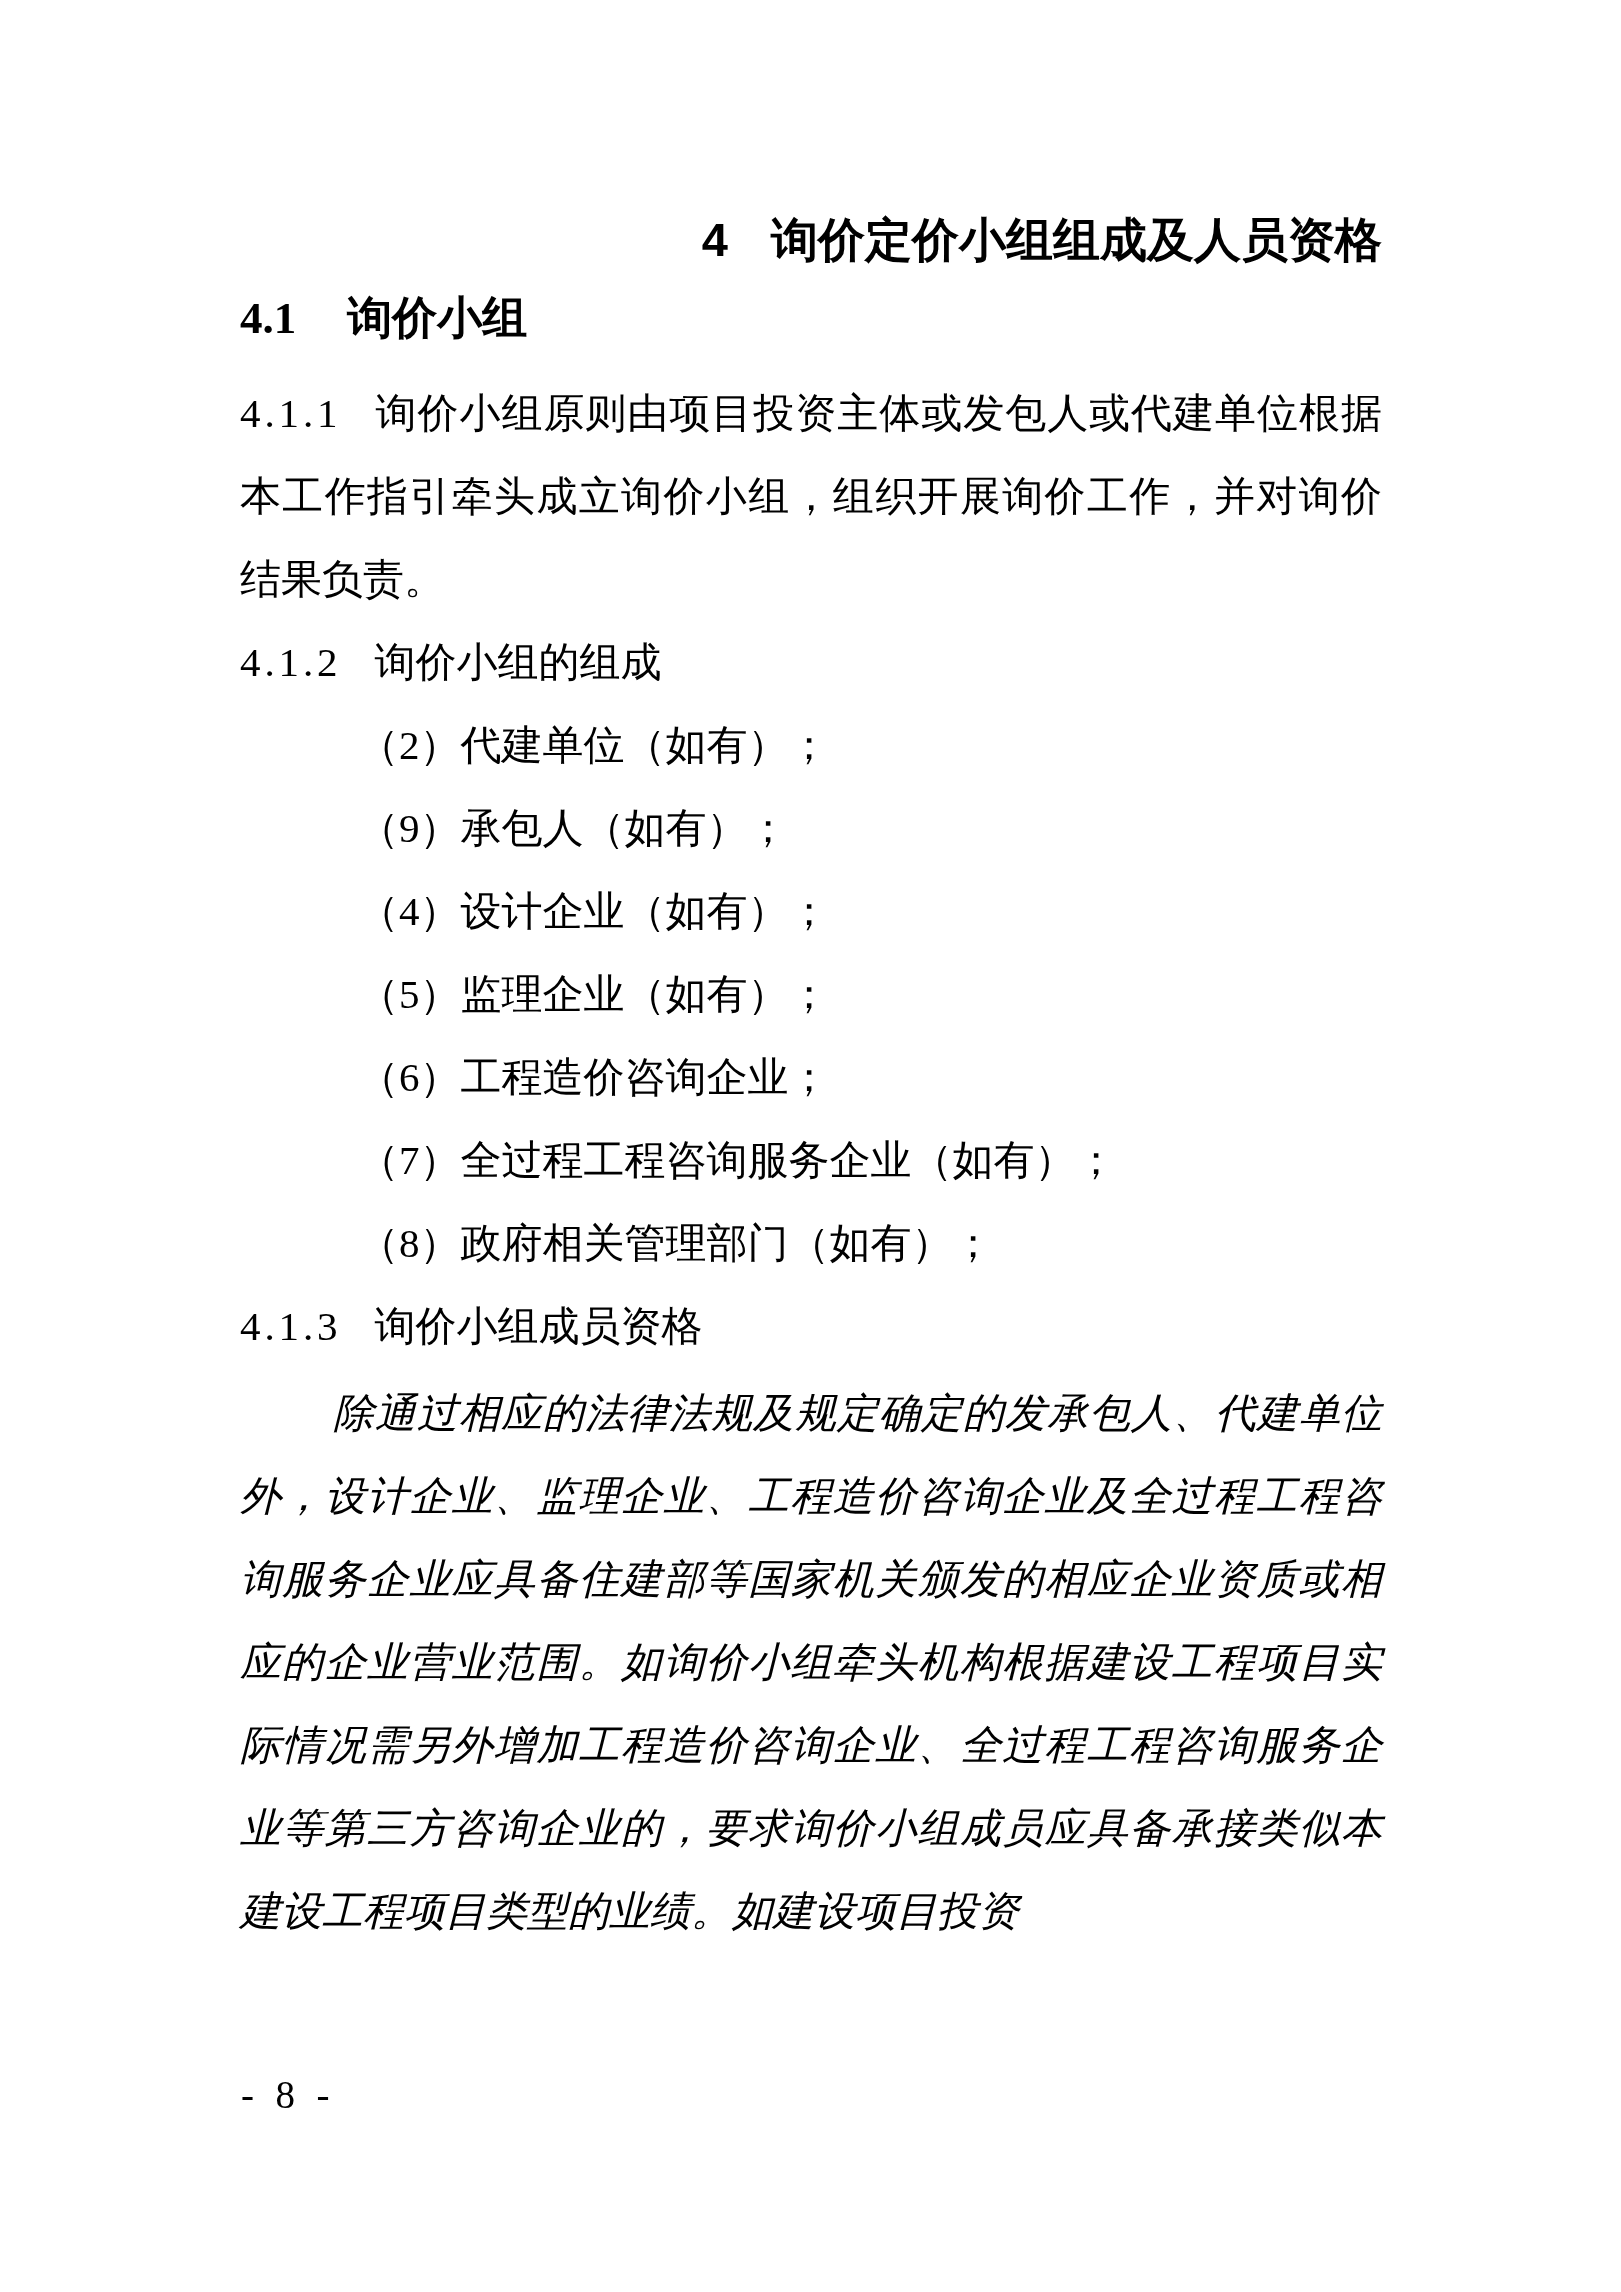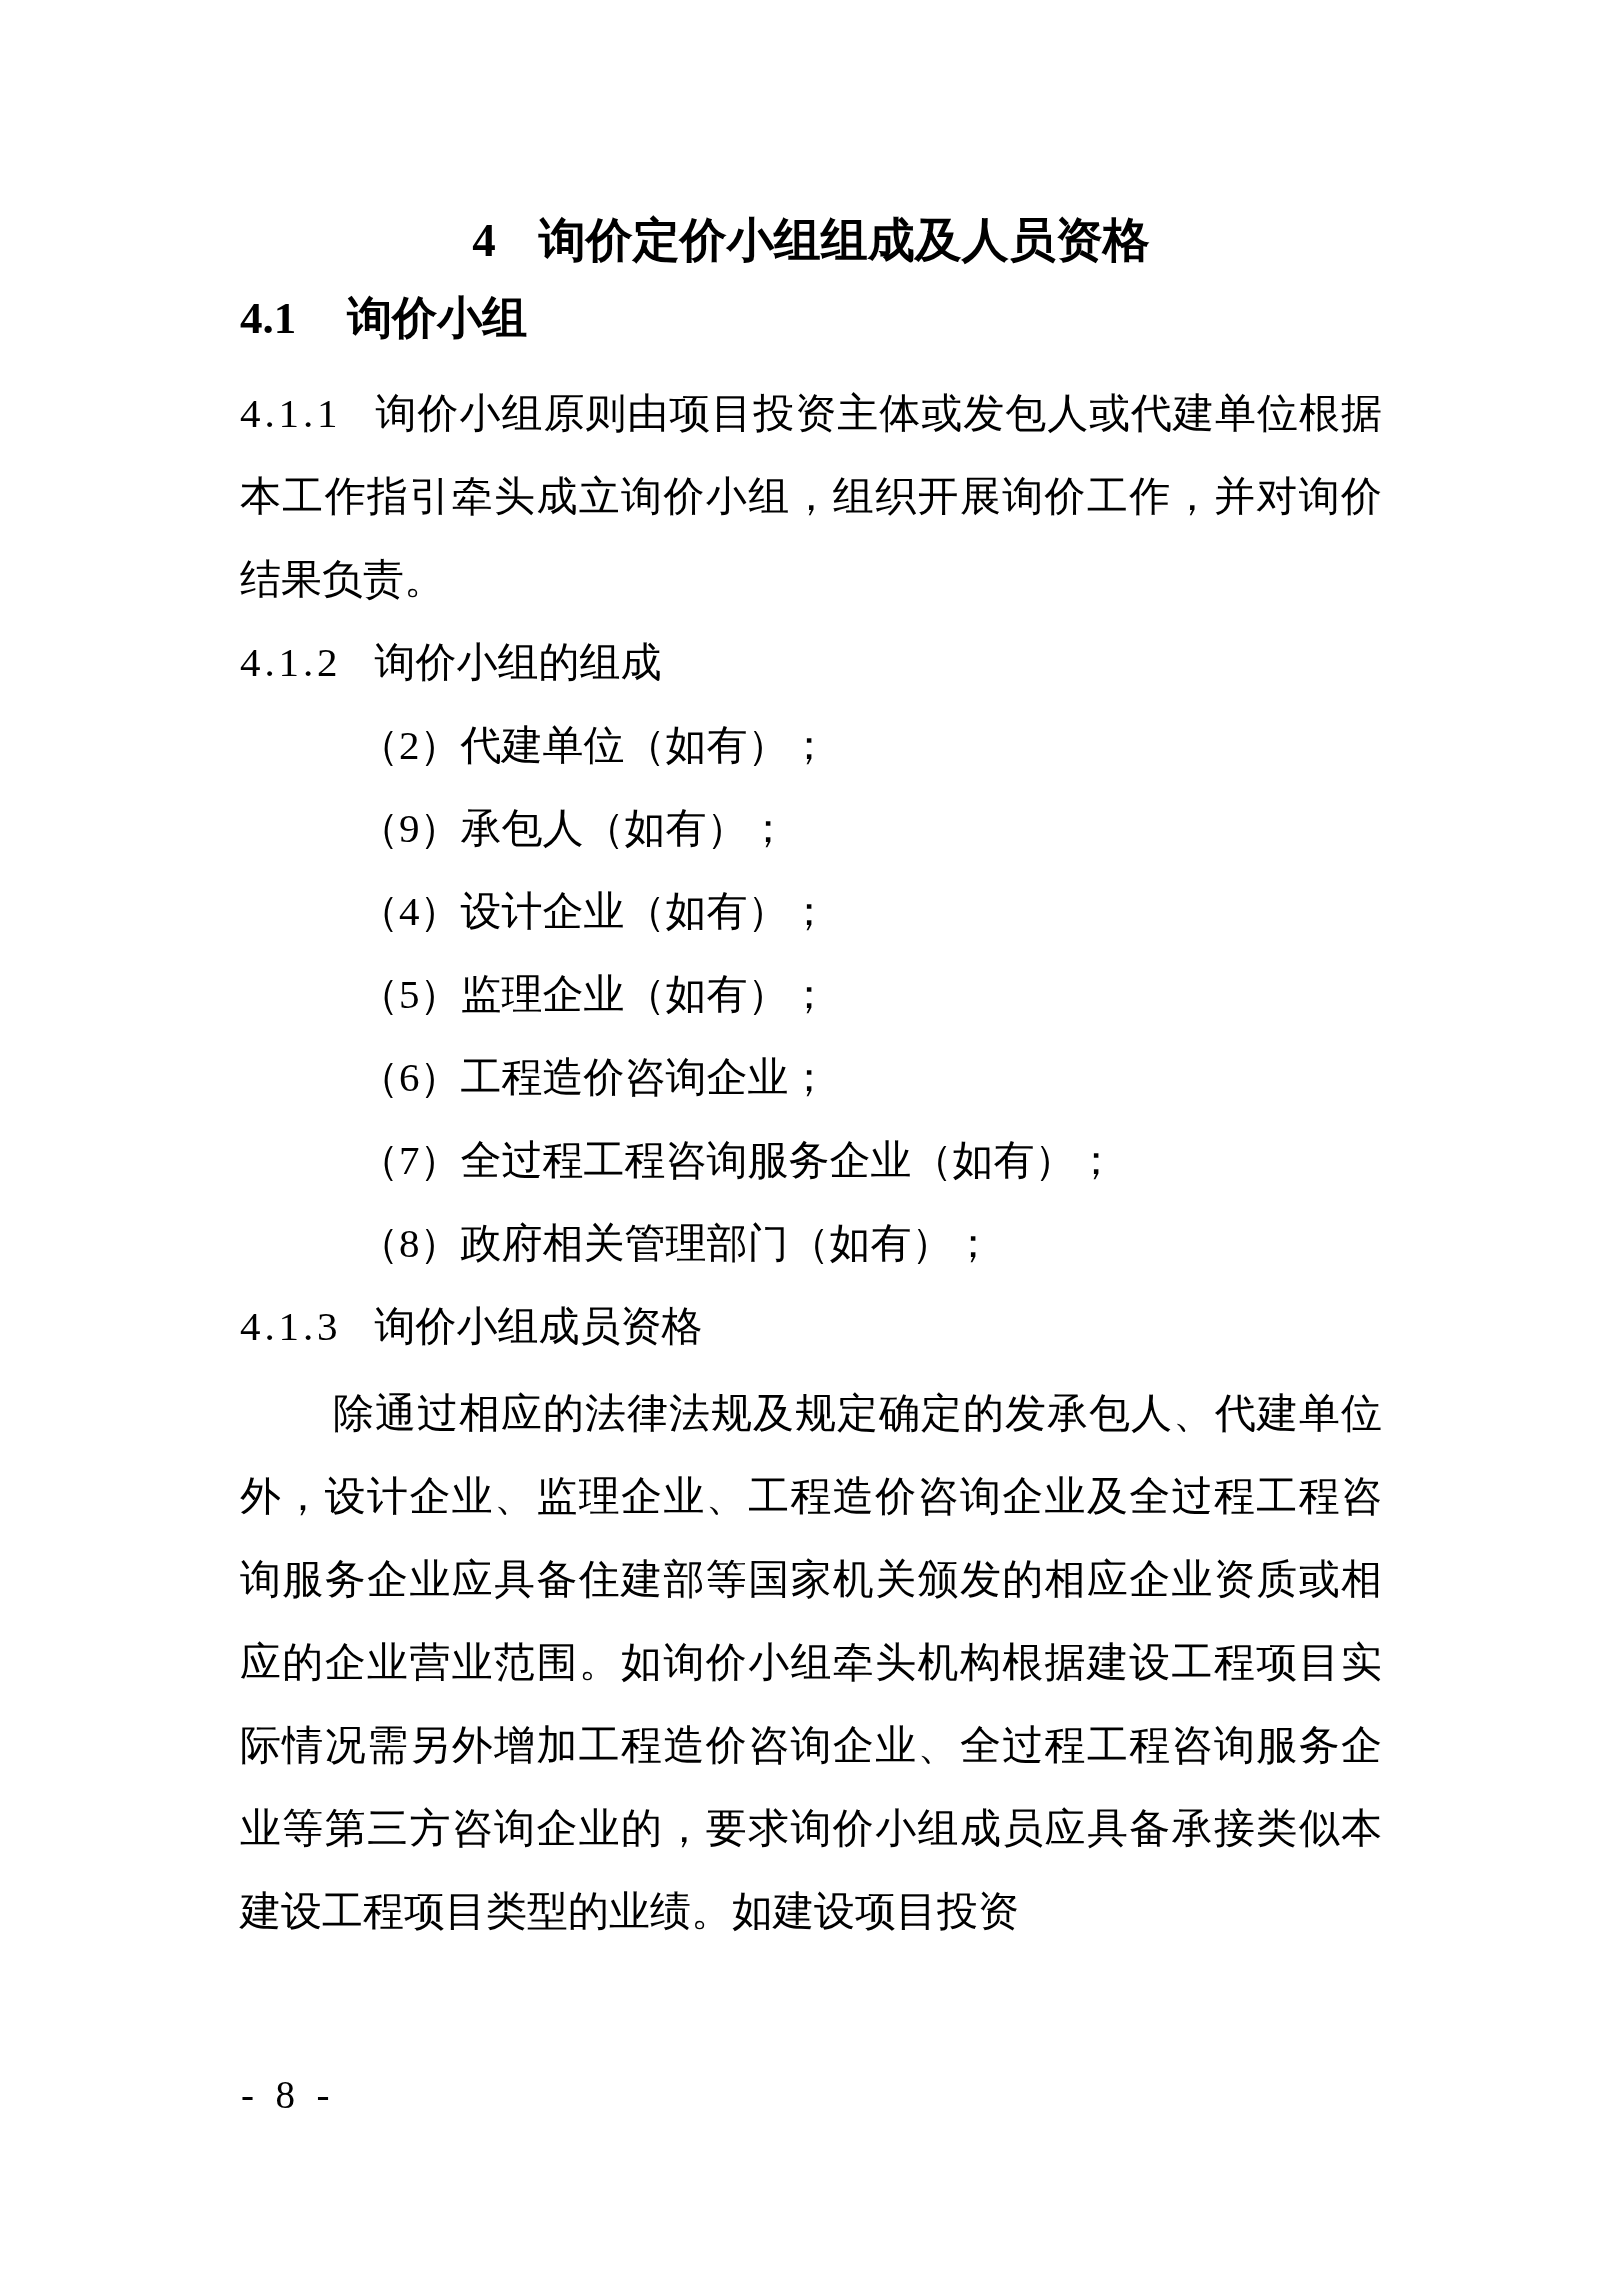--- a/index.html
+++ b/index.html
@@ -16,22 +16,22 @@
     box-sizing: border-box;
     padding: 0 239px 0 240px;
     overflow: hidden;
     font-family: "Liberation Serif", "DejaVu Serif", serif;
   }
   
   .chapter-title {
     margin-top: 196px;
     height: 88px;
     line-height: 88px;
-    text-align: center;
-    font-family: Liberation Serif, serif;
+    text-align: right;
+    font-family: Liberation Sans, sans-serif;
     font-weight: bold;
     font-size: 47px;
     white-space: nowrap;
   }
   .chapter-title .num {
     margin-right: 43px;
   }
   
   .section-heading {
     margin-top: -7.8px;
@@ -49,21 +49,21 @@
   
   .body-par {
     margin: 0;
     font-size: 41px;
     line-height: 83px;
     text-align: justify;
     text-align-last: left;
     word-break: break-all;
   }
   .par-411 { margin-top: 12.7px; }
-  .par-413 { margin-top: 3.9px; text-indent: 93px; }
+  .par-413 { margin-top: 3.9px; text-indent: 93px; font-style: italic; }
   .clause-num {
     letter-spacing: 3.9px;
     margin-right: 33px;
     text-align: center;
   }
   
   .clause-line {
     font-size: 41px;
     line-height: 83px;
     white-space: nowrap;

